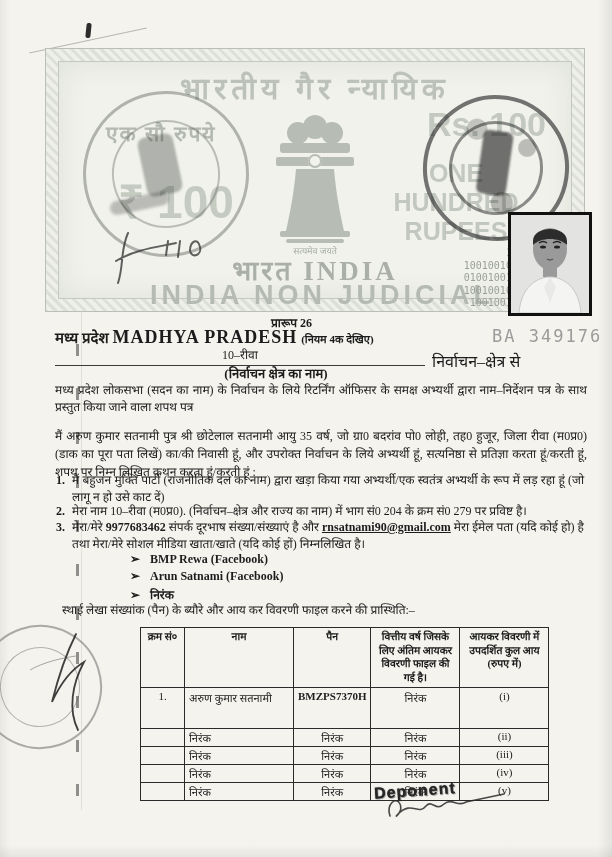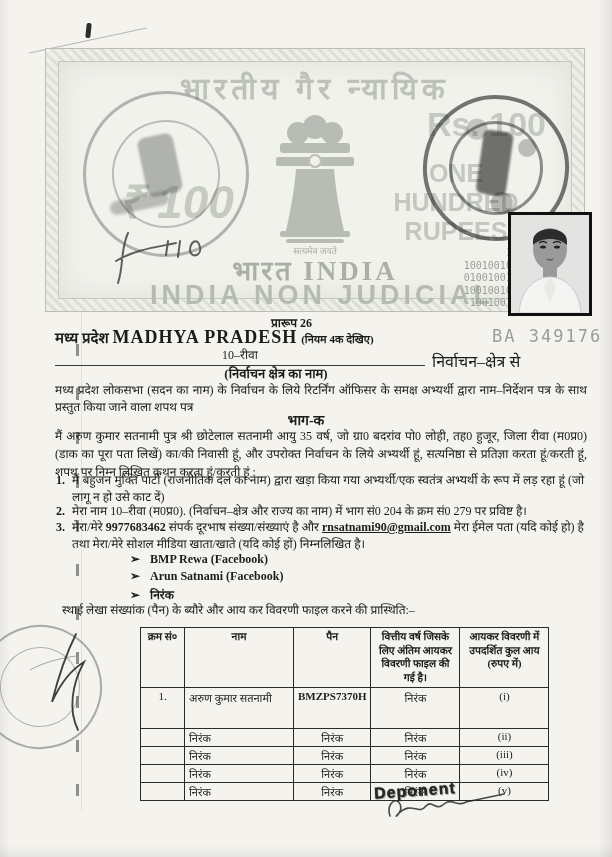--- a/index.html
+++ b/index.html
@@ -29,21 +29,21 @@
     box-shadow:inset 0 0 0 1px #c4c9bf, inset 0 0 30px rgba(160,170,155,.25);
   }
   .sp-title{position:absolute;left:0;top:6px;width:100%;text-align:center;
     font-size:30px;font-weight:bold;color:#bcc2b9;letter-spacing:5px;
     font-family:"Liberation Serif",serif;}
   .sp-hindi-denom{position:absolute;left:48px;top:58px;font-size:21px;
     font-weight:bold;color:#b3b9b0;letter-spacing:2px;}
   .sp-rs{position:absolute;right:26px;top:44px;font-size:34px;font-weight:bold;
     color:#c3c8c0;font-family:"Liberation Sans",sans-serif;}
   .sp-rupee{position:absolute;left:60px;top:108px;font-size:46px;font-weight:bold;
-    color:#c6cbc2;font-family:"Liberation Sans",sans-serif;font-style:italic;}
+    color:#c6cbc2;font-family:"Liberation Sans",sans-serif;}
   .sp-one{position:absolute;right:16px;top:98px;width:200px;text-align:center;
     font-size:25px;font-weight:bold;color:#c2c7bf;line-height:1.15;
     font-family:"Liberation Sans",sans-serif;}
   .sp-motto{position:absolute;left:0;top:183px;width:100%;text-align:center;
     font-size:9px;color:#a6ac a3;color:#a6aca3;}
   .sp-bharat{position:absolute;left:0;top:190px;width:100%;text-align:center;
     font-size:27px;font-weight:bold;color:#aab0a7;letter-spacing:3px;}
   .sp-nonjud{position:absolute;left:7px;top:219px;width:100%;text-align:center;
     font-size:27px;font-weight:bold;color:#b5bbb2;letter-spacing:4px;
     font-family:"Liberation Sans",sans-serif;}
@@ -153,20 +153,21 @@
   <div class="corner-mark"></div>
   <div class="scratch"></div>
   <div class="binding"></div>
   <div class="crease"></div>
 
   <div class="stamp-panel">
     <div class="stamp-inner">
 
       <div class="sp-title">भारतीय गैर न्यायिक</div>
 
+      <div class="sp-hindi-denom">एक सौ रुपये</div>
 
       <div class="sp-rs">Rs. 100</div>
 
       <div class="sp-rupee">₹ 100</div>
 
       <div class="sp-one">
         <div>ONE</div>
         <div>HUNDRED RUPEES</div>
       </div>
 
@@ -239,21 +240,20 @@
   </div>
 
   <div class="t serial">BA 349176</div>
 
   <div class="t const-line">10–रीवा</div>
   <div class="t const-suffix">निर्वाचन–क्षेत्र से</div>
   <div class="t const-caption">(निर्वाचन क्षेत्र का नाम)</div>
 
   <div class="t intro">मध्य प्रदेश लोकसभा (सदन का नाम) के निर्वाचन के लिये रिटर्निंग ऑफिसर के समक्ष अभ्यर्थी द्वारा नाम–निर्देशन पत्र के साथ प्रस्तुत किया जाने वाला शपथ पत्र</div>
 
-  <div class="t part">भाग-क</div>
 
   <div class="t opening">मैं अरुण कुमार सतनामी पुत्र श्री छोटेलाल सतनामी आयु 35 वर्ष, जो ग्रा0 बदरांव पो0 लोही, तह0 हुजूर, जिला रीवा (म0प्र0) (डाक का पूरा पता लिखें) का/की निवासी हूं, और उपरोक्त निर्वाचन के लिये अभ्यर्थी हूं, सत्यनिष्ठा से प्रतिज्ञा करता हूं/करती हूं, शपथ पर निम्न लिखित कथन करता हूं/करती हूं :</div>
 
   <div class="t decl-item item1">
     <span class="no">1.</span>
     <span>मैं बहुजन मुक्ति पार्टी (राजनीतिक दल का नाम) द्वारा खड़ा किया गया अभ्यर्थी/एक स्वतंत्र अभ्यर्थी के रूप में लड़ रहा हूं  (जो लागू न हो उसे काट दें)</span>
   </div>
 
   <div class="t decl-item item2">
     <span class="no">2.</span>

